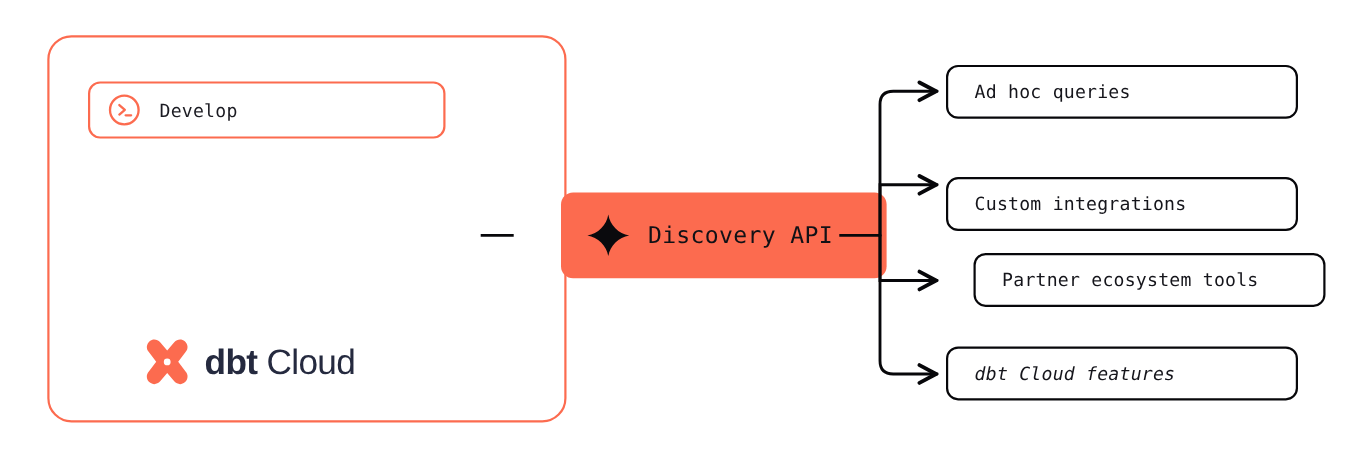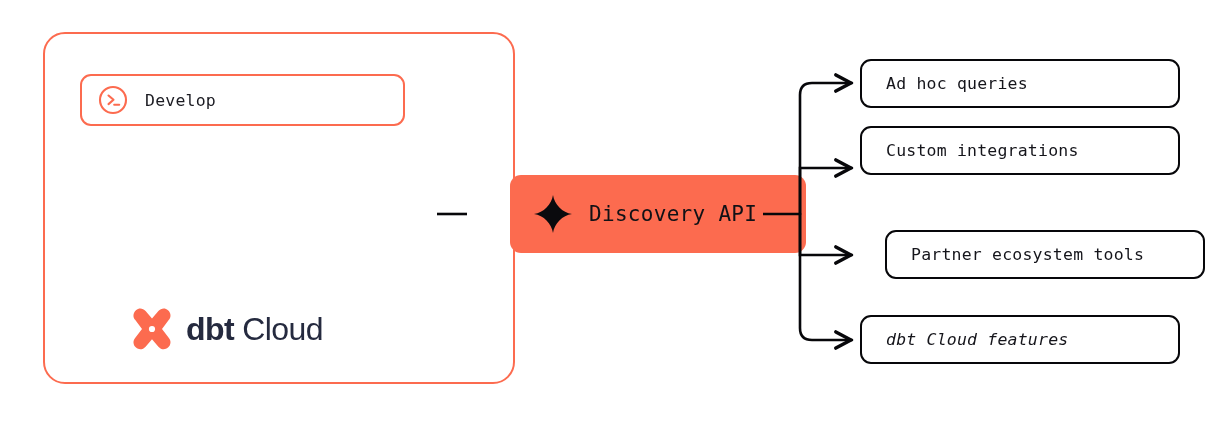--- a/index.html
+++ b/index.html
@@ -110,21 +110,21 @@
     left: 860px;
     width: 320px;
     height: 49px;
     border: 2.5px solid #07070a;
     border-radius: 11px;
     background: #ffffff;
     display: flex;
     align-items: center;
   }
   .out-box.o0 { top: 59px; }
-  .out-box.o1 { top: 126px; text-align: center; }
+  .out-box.o1 { top: 161px; text-align: center; }
   .out-box.o2 { top: 230px; margin-left: 25px; }
   .out-box.o3 { top: 315px; font-style: italic; }
 
   .out-label {
     margin-left: 24px;
     font-size: 16.5px;
     color: #15151b;
     letter-spacing: 0.2px;
     white-space: nowrap;
   }

